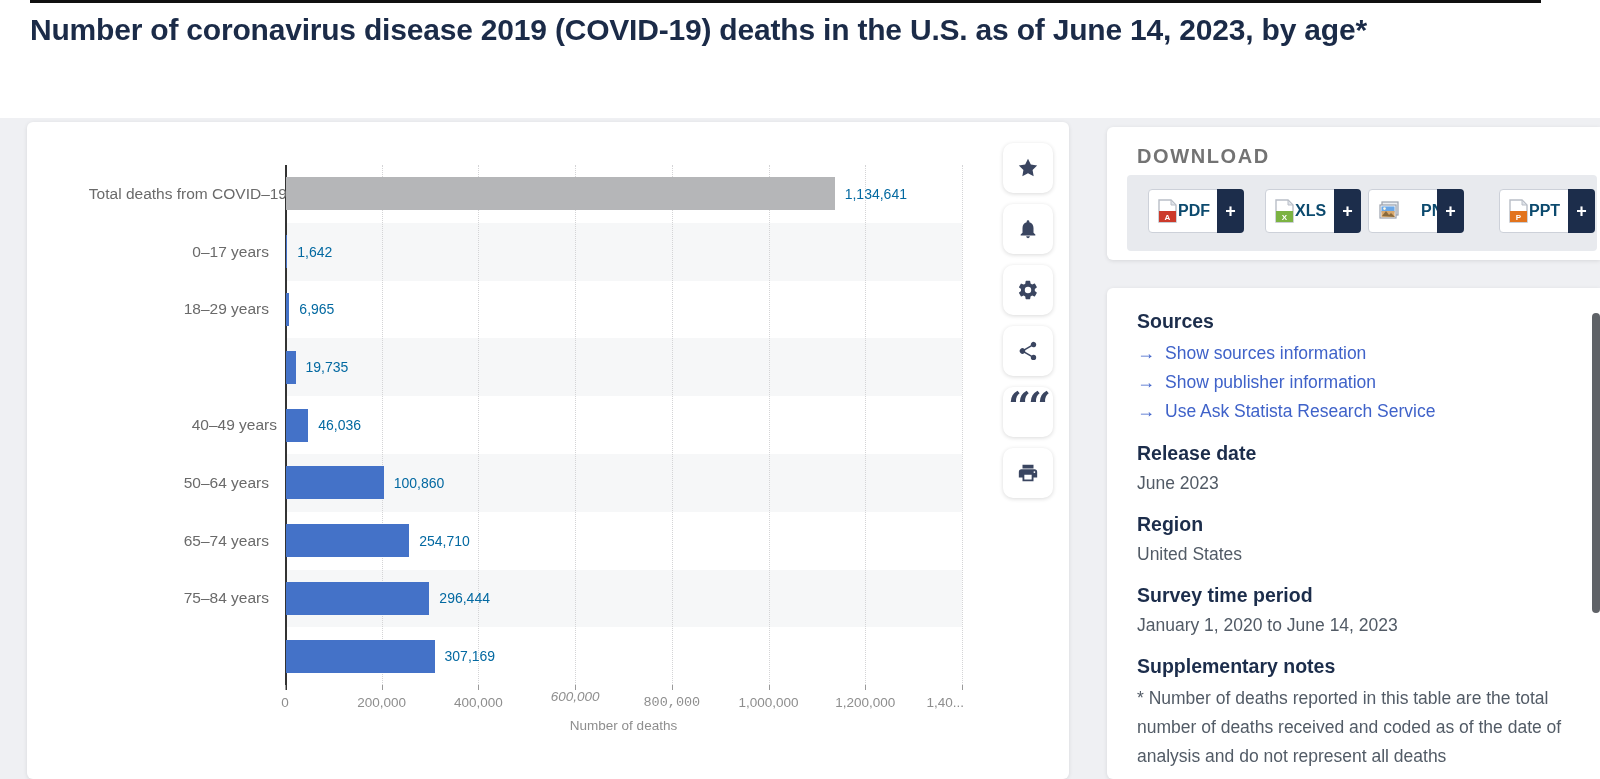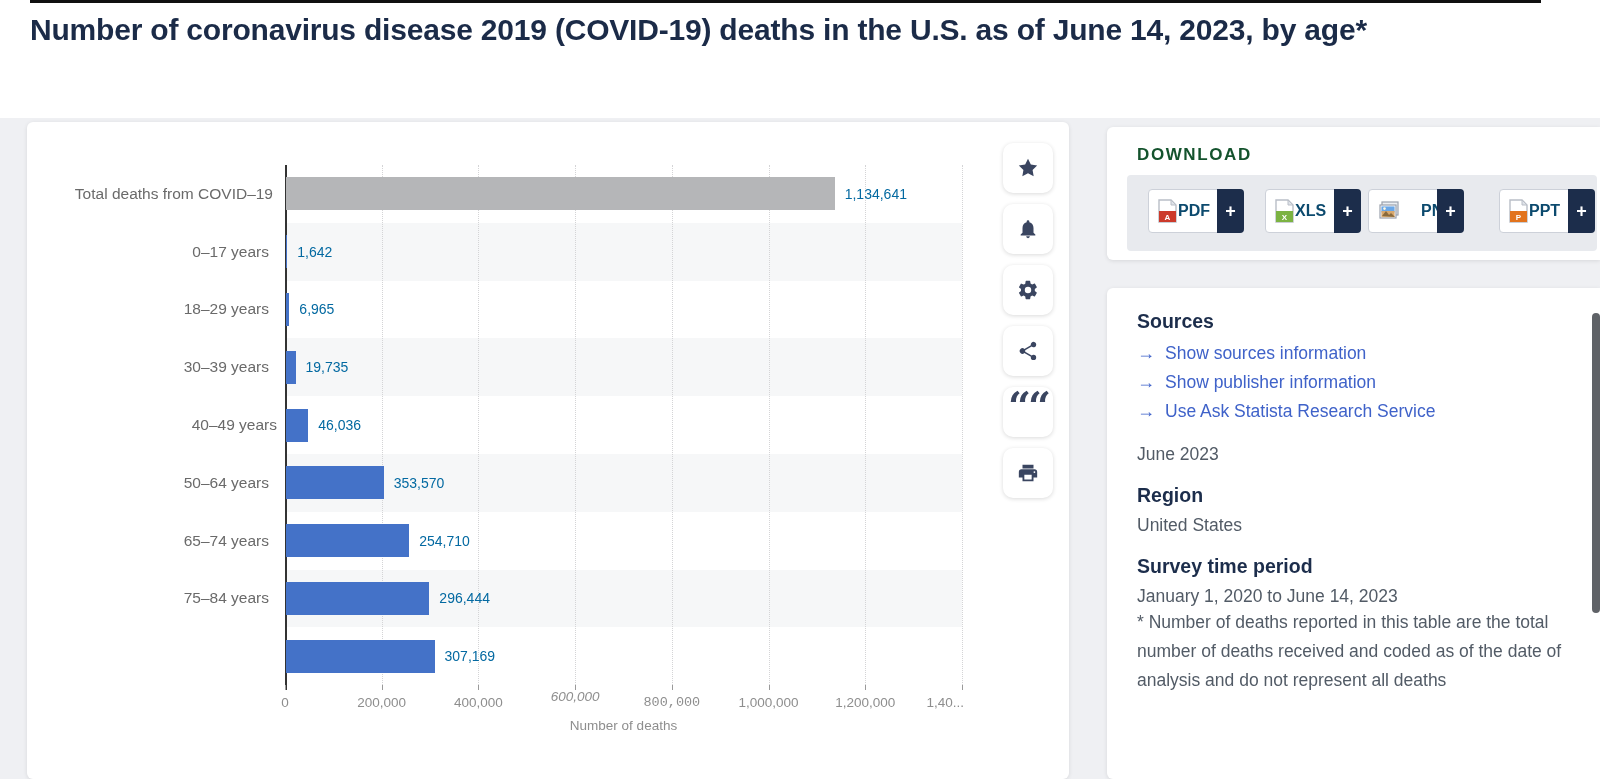--- a/index.html
+++ b/index.html
@@ -33,22 +33,22 @@
   .toolbar { position:absolute; left:1003px; top:143px; width:50px; }
   .tool-btn { width:50px; height:50px; margin-bottom:11px; background:#fff; border:none; cursor:pointer;
     border-radius:10px; box-shadow:0 1px 4px rgba(0,0,0,.15); display:flex; align-items:center; justify-content:center; }
   .tool-btn svg { fill:#3a4560; }
   .quote-glyph { font-family:"DejaVu Serif",serif; font-weight:700; font-size:40px; color:#3a4560;
     line-height:10px; height:22px; overflow:visible; letter-spacing:-3px; }
 
   
   .download-card { position:absolute; left:1107px; top:127px; width:493px; height:133px;
     background:#fff; border-radius:6px 0 0 6px; box-shadow:0 1px 4px rgba(0,0,0,.10); }
-  .download-heading { position:absolute; left:30px; top:18px; font-size:17px; font-weight:700;
-    letter-spacing:1.6px; color:#14532d; }
+  .download-heading { position:absolute; left:30px; top:18px; font-size:20px; font-weight:700;
+    letter-spacing:1.6px; color:#737373; }
   .download-band { position:absolute; left:20px; top:48px; width:470px; height:76px;
     background:#e8eaee; border-radius:4px; }
   .dl-btn { position:absolute; top:14px; height:44px; width:96px; background:#fff;
     border:1px solid #cdd1d9; border-radius:4px; display:flex; align-items:center; cursor:pointer; padding:0; }
   .dl-btn .lbl { margin-left:1px; font-size:16px; font-weight:700; color:#0c4a6e; }
   .dl-btn .ficon { margin-left:9px; flex:none; }
   .dl-plus { position:absolute; right:-1px; top:-1px; height:44px; width:27px; background:#1c2d4b;
     border-radius:0 4px 4px 0; color:#fff; display:flex; align-items:center; justify-content:center;
     font-size:18px; font-weight:700; }
 
@@ -83,38 +83,37 @@
     <div class="stripe" style="left: 258px; top: 332px; width: 677px; height: 57.8px;"></div>
     <div class="stripe" style="left: 258px; top: 447.6px; width: 677px; height: 57.8px;"></div>
     <div class="gridline" style="left: 354.714px; top: 43px; height: 520.2px;"></div>
     <div class="gridline" style="left: 451.429px; top: 43px; height: 520.2px;"></div>
     <div class="gridline" style="left: 548.143px; top: 43px; height: 520.2px;"></div>
     <div class="gridline" style="left: 644.857px; top: 43px; height: 520.2px;"></div>
     <div class="gridline" style="left: 741.571px; top: 43px; height: 520.2px;"></div>
     <div class="gridline" style="left: 838.286px; top: 43px; height: 520.2px;"></div>
     <div class="gridline" style="left: 935px; top: 43px; height: 520.2px;"></div>
     <div class="axis-line" style="left: 258px; top: 43px; height: 525.2px;"></div>
-    <div class="cat-label" style="left: 4px; top: 43px; width: 242px; height: 57.8px; text-align: right;">Total deaths from COVID–19</div>
+    <div class="cat-label" style="left: 18px; top: 43px; width: 242px; height: 57.8px; text-align: right;">Total deaths from COVID–19</div>
     <div class="bar" style="left: 259px; top: 55.4px; width: 548.68px; height: 33px; background: rgb(181, 182, 184);"></div>
     <div class="val-label" style="left: 817.68px; top: 43px; height: 57.8px;">1,134,641</div>
     <div class="cat-label" style="left: 0px; top: 100.8px; width: 242px; height: 57.8px;">0–17 years</div>
     <div class="bar" style="left: 259px; top: 113.2px; width: 1.3px; height: 33px; background: rgb(68, 114, 200);"></div>
     <div class="val-label" style="left: 270.3px; top: 100.8px; height: 57.8px;">1,642</div>
     <div class="cat-label" style="left: 0px; top: 158.6px; width: 242px; height: 57.8px;">18–29 years</div>
     <div class="bar" style="left: 259px; top: 171px; width: 3.36808px; height: 33px; background: rgb(68, 114, 200);"></div>
     <div class="val-label" style="left: 272.368px; top: 158.6px; height: 57.8px;">6,965</div>
-    <div class="cat-label" style="left: 0px; top: 216.4px; width: 242px; height: 57.8px;">30–39 years</div>
     <div class="bar" style="left: 259px; top: 228.8px; width: 9.54328px; height: 33px; background: rgb(68, 114, 200);"></div>
     <div class="val-label" style="left: 278.543px; top: 216.4px; height: 57.8px;">19,735</div>
     <div class="cat-label" style="left: 8px; top: 274.2px; width: 242px; height: 57.8px;">40–49 years</div>
     <div class="bar" style="left: 259px; top: 286.6px; width: 22.2617px; height: 33px; background: rgb(68, 114, 200);"></div>
     <div class="val-label" style="left: 291.262px; top: 274.2px; height: 57.8px;">46,036</div>
     <div class="cat-label" style="left: 0px; top: 332px; width: 242px; height: 57.8px;">50–64 years</div>
     <div class="bar" style="left: 259px; top: 344.4px; width: 97.6524px; height: 33px; background: rgb(68, 114, 200);"></div>
-    <div class="val-label" style="left: 366.652px; top: 332px; height: 57.8px;">353,570</div>
+    <div class="val-label" style="left: 366.652px; top: 332px; height: 57.8px;">100,860</div>
     <div class="cat-label" style="left: 0px; top: 389.8px; width: 242px; height: 57.8px;">65–74 years</div>
     <div class="bar" style="left: 259px; top: 402.2px; width: 123.17px; height: 33px; background: rgb(68, 114, 200);"></div>
     <div class="val-label" style="left: 392.17px; top: 389.8px; height: 57.8px;">254,710</div>
     <div class="cat-label" style="left: 0px; top: 447.6px; width: 242px; height: 57.8px;">75–84 years</div>
     <div class="bar" style="left: 259px; top: 460px; width: 143.352px; height: 33px; background: rgb(68, 114, 200);"></div>
     <div class="val-label" style="left: 412.352px; top: 447.6px; height: 57.8px;">296,444</div>
     <div class="bar" style="left: 259px; top: 517.8px; width: 148.538px; height: 33px; background: rgb(68, 114, 200);"></div>
     <div class="val-label" style="left: 417.538px; top: 505.4px; height: 57.8px;">307,169</div>
     <div class="tickmark" style="left: 258px; top: 563.2px; height: 5px;"></div>
     <div class="tick-label" style="left: 258px; top: 573.2px;">0</div>
@@ -247,24 +246,26 @@
     <a class="info-link">
       <span class="arrow">→</span>
       <span>Show publisher information</span>
     </a>
     <a class="info-link">
       <span class="arrow">→</span>
       <span>Use Ask Statista Research Service</span>
     </a>
   </div>
 
+  <h3 class="info-heading">Release date</h3>
   <div class="info-text">June 2023</div>
 
   <h3 class="info-heading spaced">Region</h3>
   <div class="info-text">United States</div>
 
   <h3 class="info-heading spaced">Survey time period</h3>
   <div class="info-text">January 1, 2020 to June 14, 2023</div>
 
+  <h3 class="info-heading spaced">Supplementary notes</h3>
   <div class="notes-text">* Number of deaths reported in this table are the total number of deaths received and coded as of the date of analysis and do not represent all deaths</div>
 </div>
 
 <div class="scroll-thumb"></div>
 
 </body></html>

